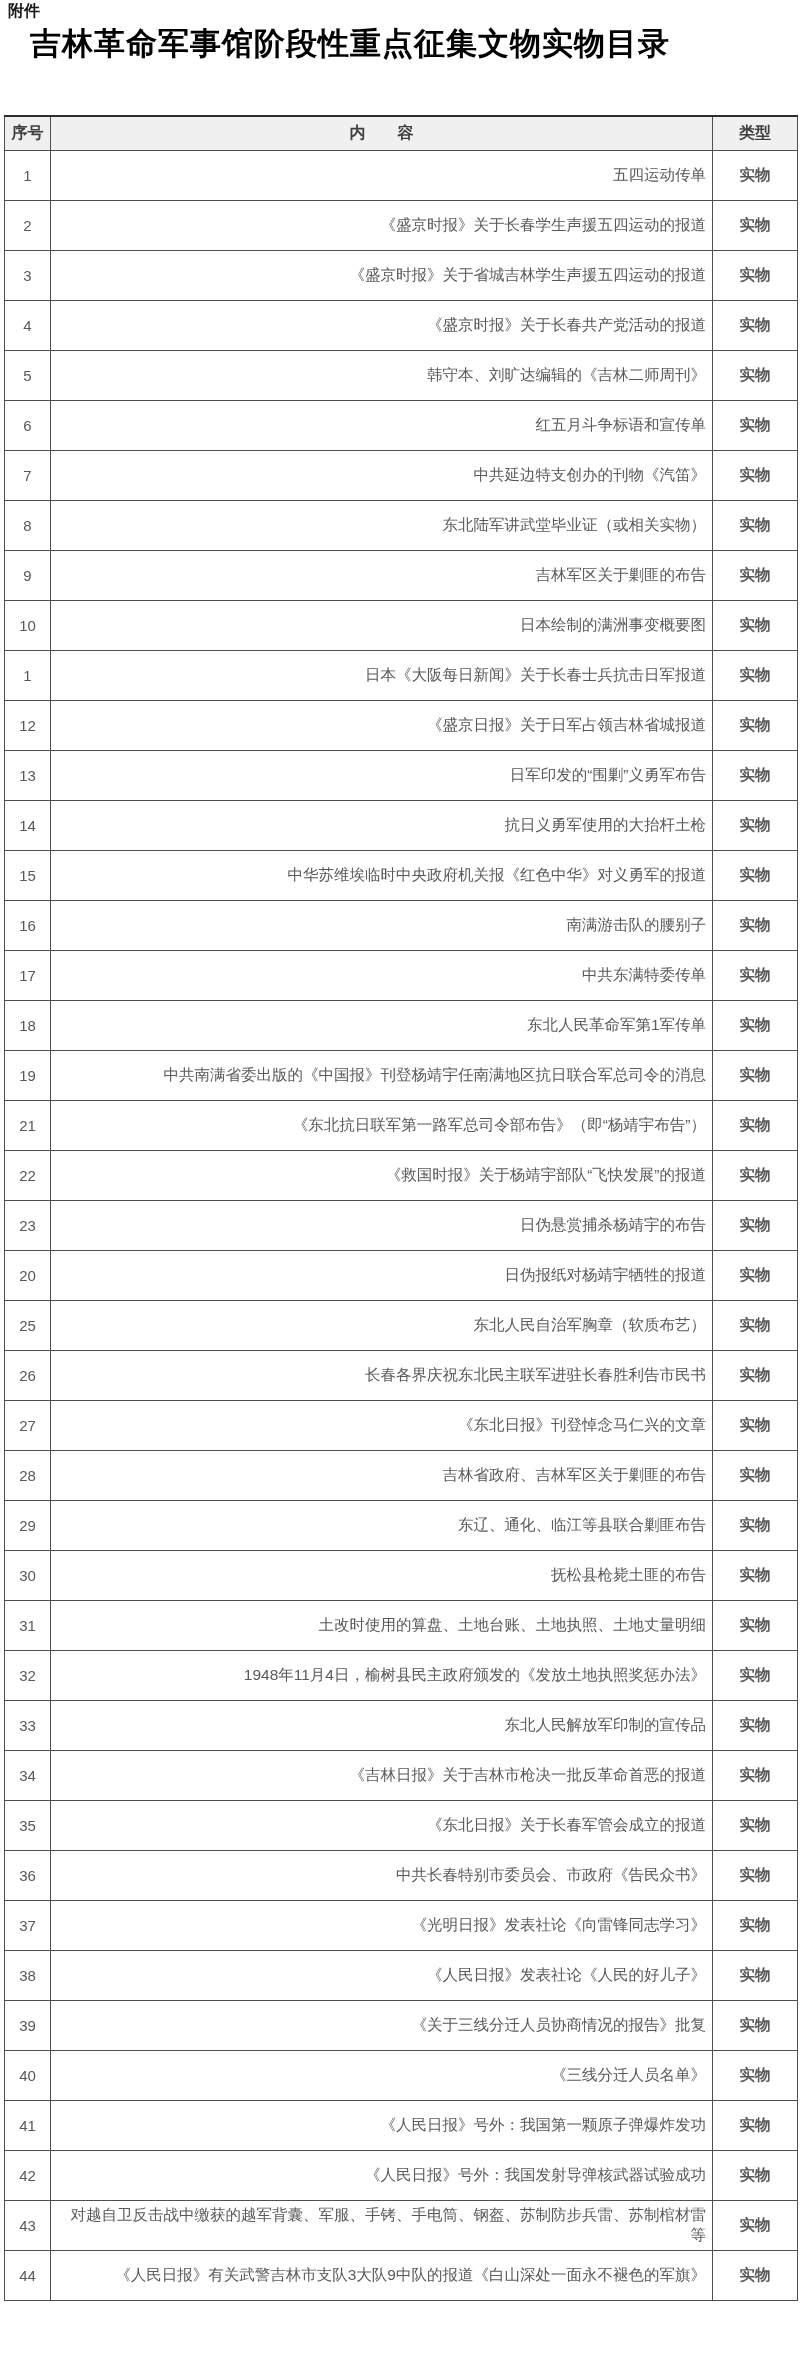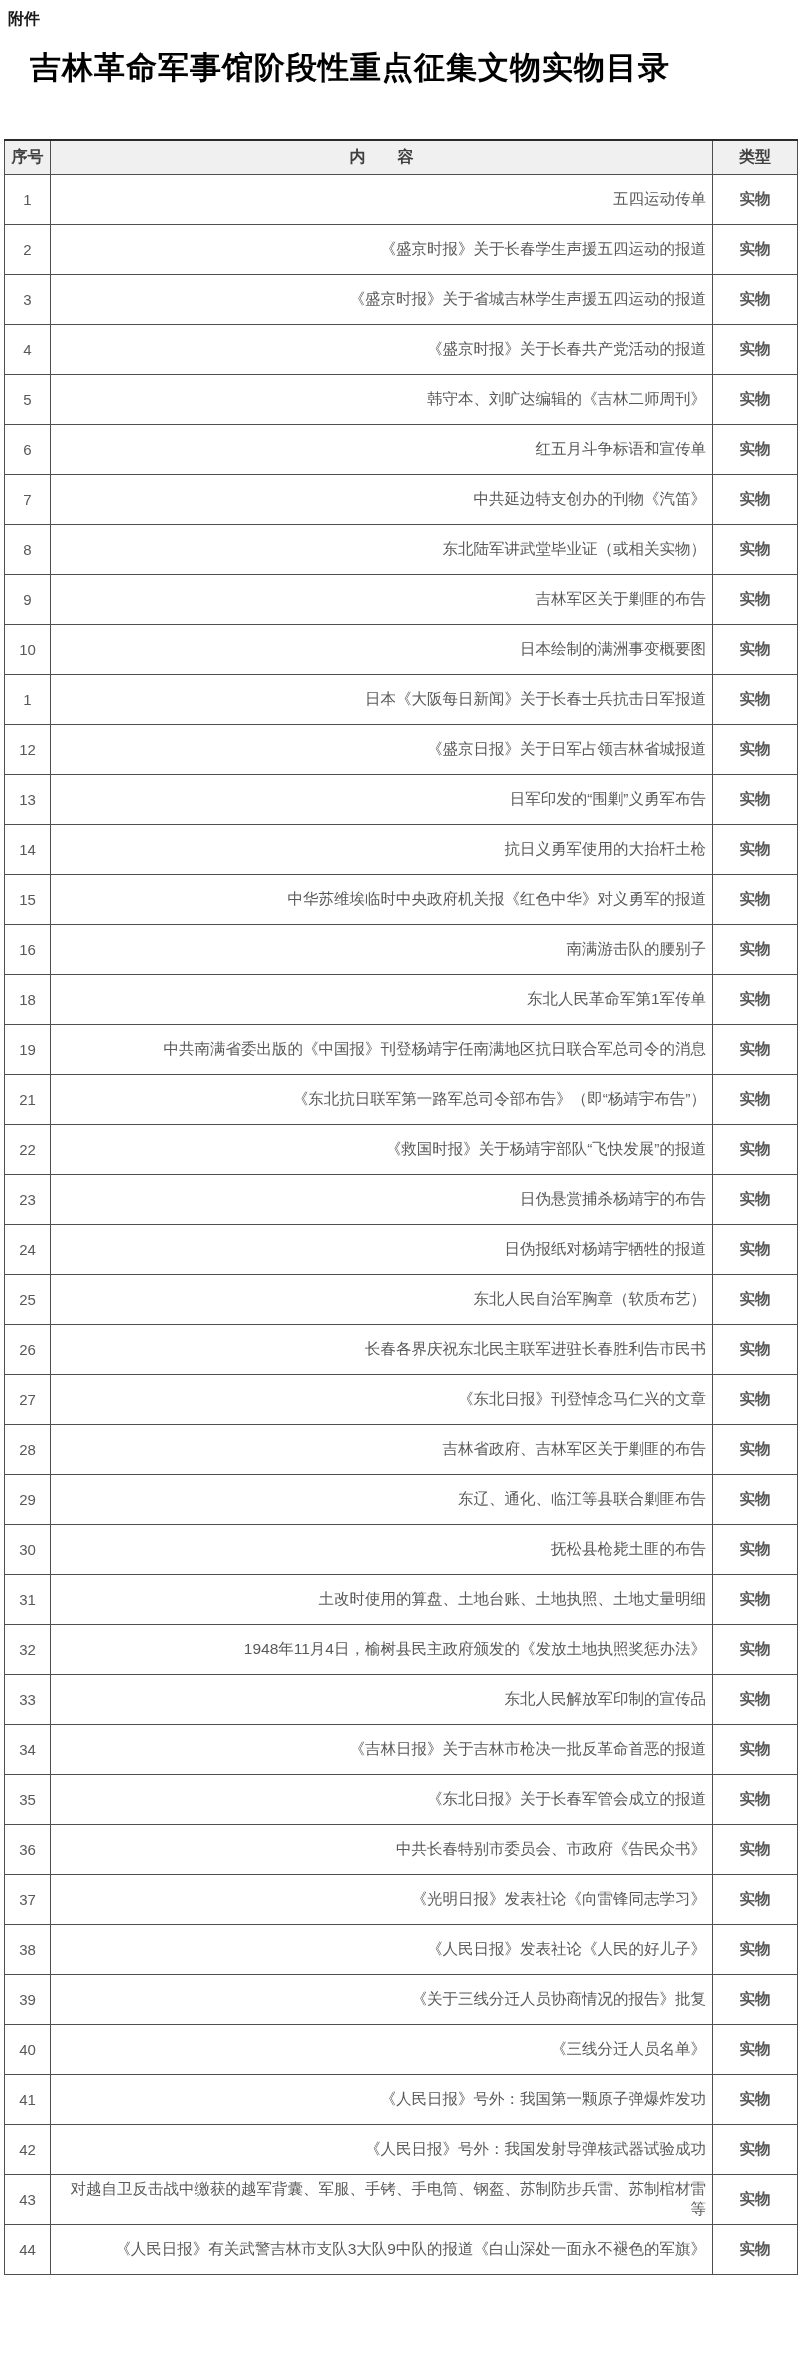--- a/index.html
+++ b/index.html
@@ -11,30 +11,29 @@
     --title-color:#000000;
   }
   *{box-sizing:border-box;margin:0;padding:0;}
   html,body{background:#ffffff;}
   body{
     width:800px;height:2373px;
     font-family:"Liberation Sans","DejaVu Sans",sans-serif;
     color:var(--text-gray);
     overflow:hidden;
   }
-  .page{width:700px;height:2373px;background:#fff;padding-top:8px;}
+  .page{width:700px;height:2373px;background:#fff;}
   .attachment{
     margin-left:8px;
     font-size:16px;
     font-weight:600;
     color:#1a1a1a;
     line-height:22px;
   }
   h1.title{
-    margin-top:16px;
     text-align:center;
     font-family:"Liberation Serif","DejaVu Serif",serif;
     font-weight:700;
     font-size:31px;
     line-height:44px;
     letter-spacing:1px;
     color:var(--title-color);
   }
   table.relics{
     margin:49px 12px 0 4px;
@@ -165,20 +164,25 @@
     <td class="c-idx">15</td>
     <td class="c-content">中华苏维埃临时中央政府机关报《红色中华》对义勇军的报道</td>
     <td class="c-type">实物</td>
   </tr>
         <tr>
     <td class="c-idx">16</td>
     <td class="c-content">南满游击队的腰别子</td>
     <td class="c-type">实物</td>
   </tr>
         <tr>
+    <td class="c-idx">17</td>
+    <td class="c-content">中共东满特委传单</td>
+    <td class="c-type">实物</td>
+  </tr>
+        <tr>
     <td class="c-idx">18</td>
     <td class="c-content">东北人民革命军第1军传单</td>
     <td class="c-type">实物</td>
   </tr>
         <tr>
     <td class="c-idx">19</td>
     <td class="c-content">中共南满省委出版的《中国报》刊登杨靖宇任南满地区抗日联合军总司令的消息</td>
     <td class="c-type">实物</td>
   </tr>
         <tr>
@@ -190,21 +194,21 @@
     <td class="c-idx">22</td>
     <td class="c-content">《救国时报》关于杨靖宇部队“飞快发展”的报道</td>
     <td class="c-type">实物</td>
   </tr>
         <tr>
     <td class="c-idx">23</td>
     <td class="c-content">日伪悬赏捕杀杨靖宇的布告</td>
     <td class="c-type">实物</td>
   </tr>
         <tr>
-    <td class="c-idx">24</td>
+    <td class="c-idx">20</td>
     <td class="c-content">日伪报纸对杨靖宇牺牲的报道</td>
     <td class="c-type">实物</td>
   </tr>
         <tr>
     <td class="c-idx">25</td>
     <td class="c-content">东北人民自治军胸章（软质布艺）</td>
     <td class="c-type">实物</td>
   </tr>
         <tr>
     <td class="c-idx">26</td>

